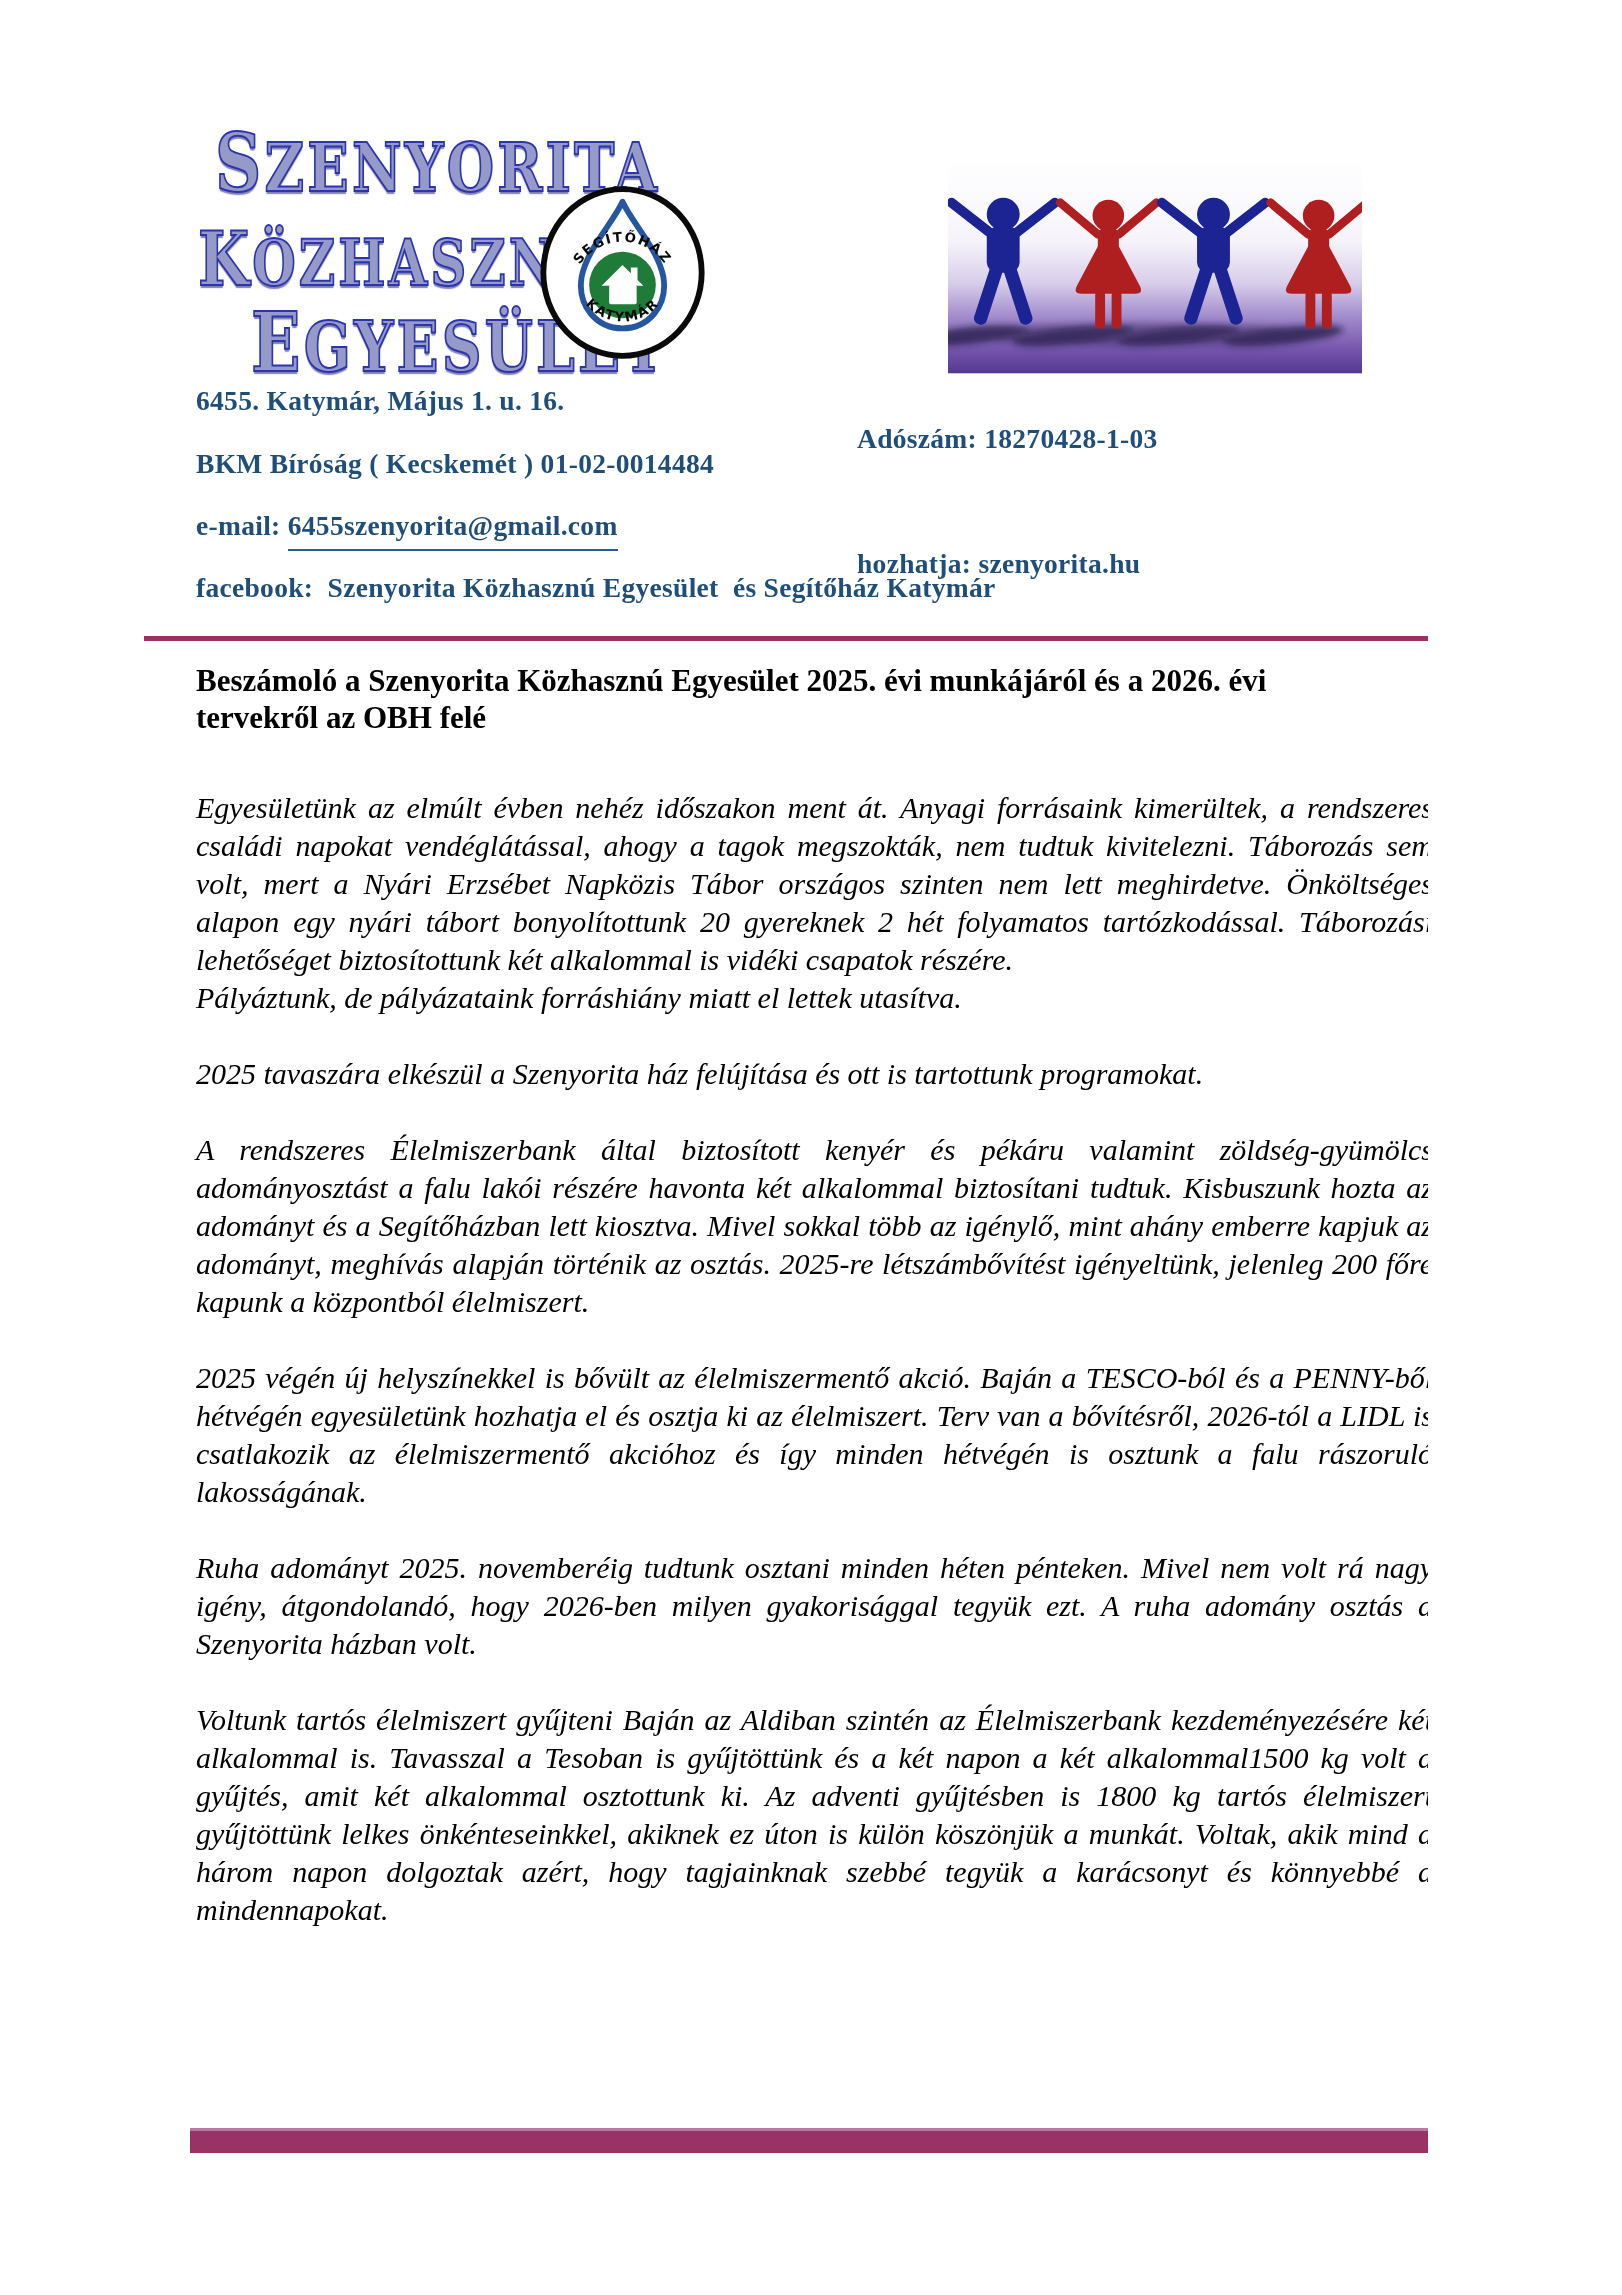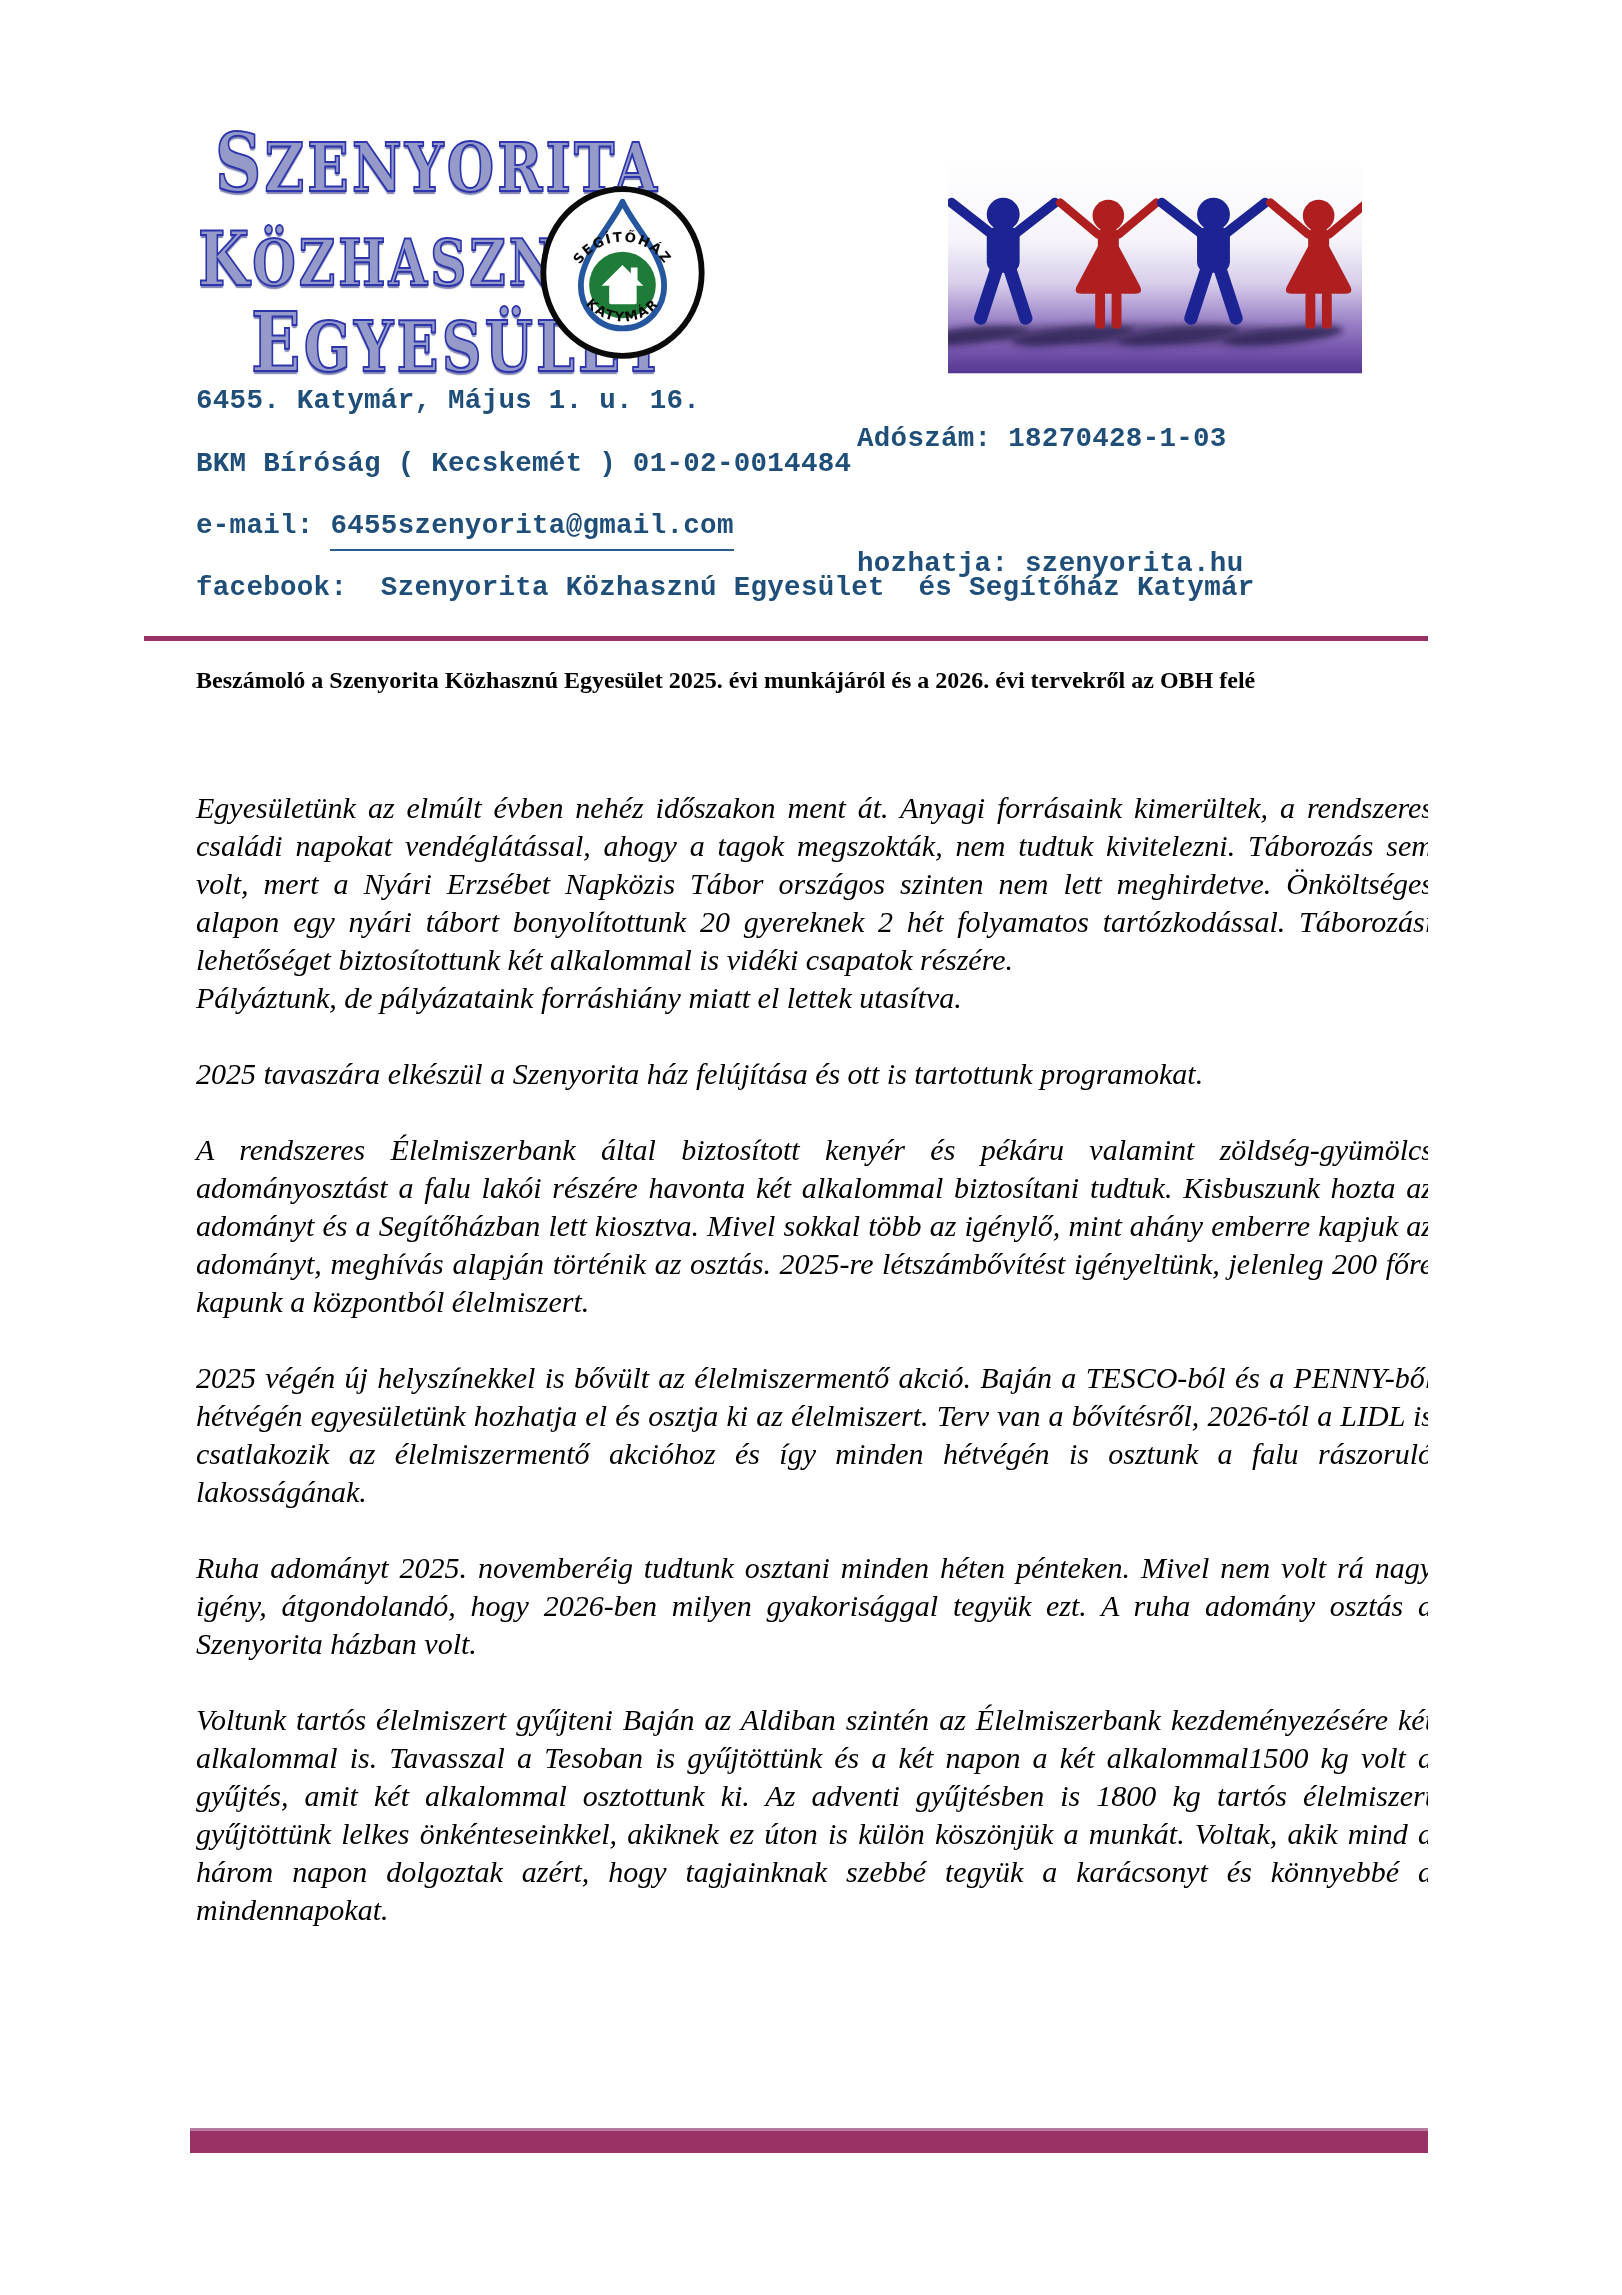--- a/index.html
+++ b/index.html
@@ -29,21 +29,21 @@
   .logo-l2{left:198px;top:221px;font-size:64px;transform:scaleX(0.78);}
   .logo-l3{left:251px;top:302px;font-size:69px;transform:scaleX(0.80);}
 
   .badge{position:absolute;left:538px;top:185px;width:169px;height:175px;}
 
   .people{position:absolute;left:948px;top:159px;width:414px;height:215px;}
 
   
   .contact{
     position:absolute;
-    font-family:Liberation Mono, monospace;
+    font-family:Liberation Serif, serif;
     font-weight:bold;
     font-size:27.5px;
     color:#1F4E79;
     letter-spacing:0.3px;
     white-space:pre-wrap;
     line-height:1.15;
   }
   .c-r1{top:385px;} .c-r2{top:448px;text-align:right;} .c-r3{top:510px;} .c-r4{top:572px;}
   .col1{left:196px;} .col2{left:857px;margin-top:38px;}
   .email-link{
@@ -56,21 +56,21 @@
 
   .rule-top{
     position:absolute;left:144px;top:636px;
     width:1303px;height:4.6px;
     background:#993366;
   }
 
   
   .doc-title{
     position:absolute;left:196px;top:662px;width:1191px;
-    font-size:24px;font-weight:bold;color:#000;
+    font-size:31px;font-weight:bold;color:#000;
     line-height:37px;
   }
   .doc-body{
     position:absolute;left:196px;top:789px;width:1237px;
     font-size:30px;color:#000;
     line-height:38px;
     text-align:justify;
     font-style:italic;
   }
   .doc-body p{margin:0 0 38px 0;white-space:pre-line;}

